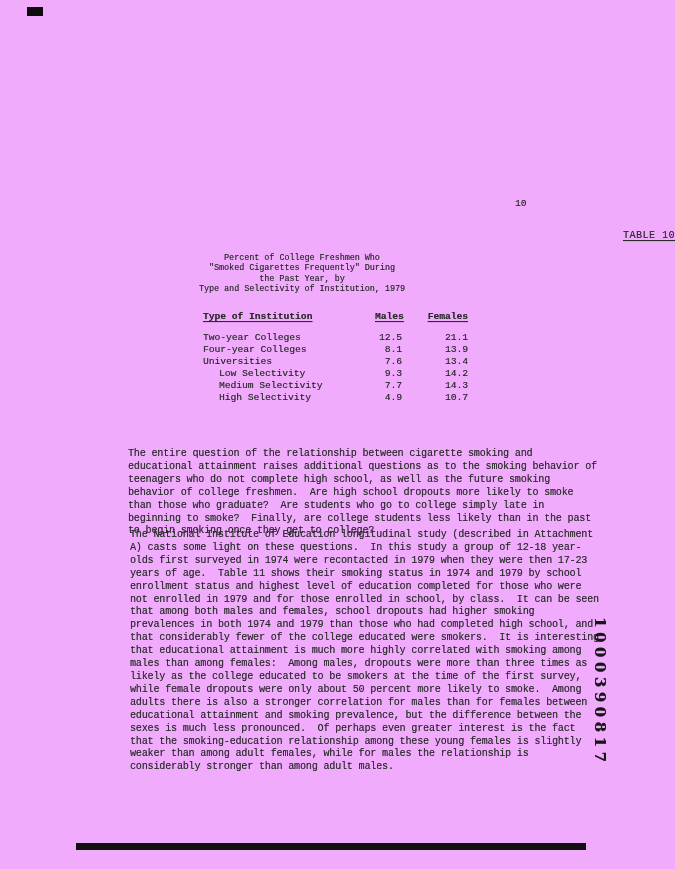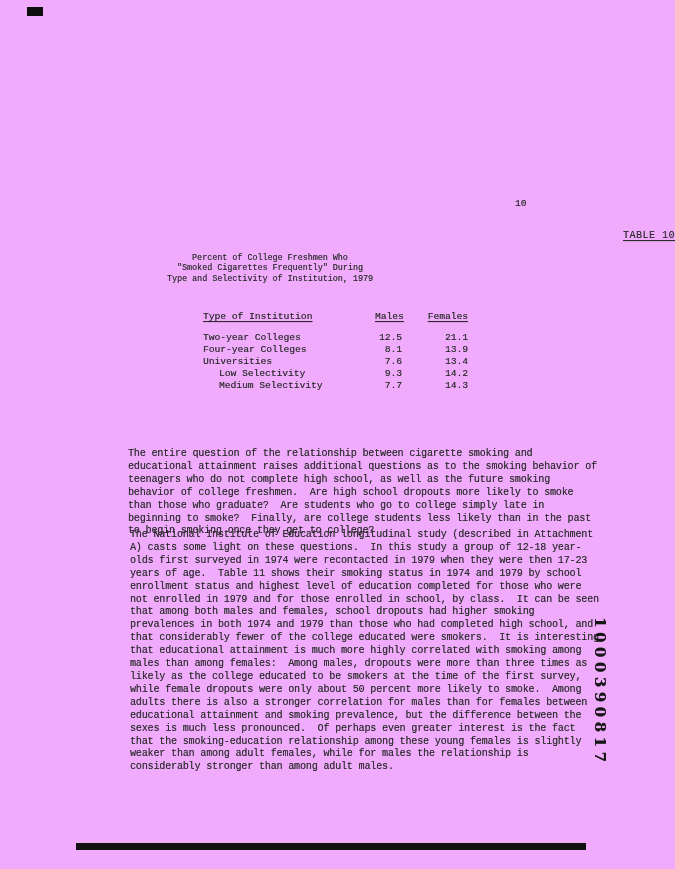--- a/index.html
+++ b/index.html
@@ -30,34 +30,34 @@
   }
 
   .table-heading {
     position: absolute; left: 0; top: 230px; width: 675px;
     text-align: right; font-size: 10px; letter-spacing: 0.5px;
   }
   .table-heading .u { text-decoration: underline; text-underline-offset: 2px; }
 
   .table-subtitle {
     position: absolute; left: 0; top: 253px; width: 540px;
-    text-align: center; font-size: 8.4px; line-height: 10.4px;
+    text-align: center; font-size: 8.4px; line-height: 10.4px; padding-left: 32px;
   }
 
   .t10 {
     position: absolute; left: 203px; top: 311px;
     font-size: 9.6px; line-height: 12px;
   }
   .t10 .hdr { display: flex; margin-bottom: 9px; }
   .t10 .row { display: flex; }
   .cell-inst { width: 172px; box-sizing: border-box; }
   .cell-m    { width: 27px;  text-align: right; }
   .cell-f    { width: 66px;  text-align: right; }
   .row.indent .cell-inst { padding-left: 16px; }
-  .hdr .u { text-decoration: underline; text-underline-offset: 2px; }
+  .hdr .u { text-decoration: underline; text-underline-offset: 2px; font-weight: bold; }
 
   .para {
     position: absolute; left: 103px; width: 500px;
     font-size: 10px; letter-spacing: -0.14px;
     line-height: 12.9px; white-space: pre-wrap;
   }
   .para-1 { top: 448px; margin-left: 25px; }
   .para-2 { top: 529px; margin-left: 27px; }
 
   .bates {
@@ -78,20 +78,21 @@
 
   <div class="page-number">10</div>
 
   <div class="table-heading">
     <span class="u">TABLE 10</span>
   </div>
 
   <div class="table-subtitle">
     <div>Percent of College Freshmen Who</div>
     <div>"Smoked Cigarettes Frequently" During</div>
+    <div>the Past Year, by</div>
     <div>Type and Selectivity of Institution, 1979</div>
   </div>
 
   <div class="t10">
     <div class="hdr">
       <div class="cell-inst"><span class="u">Type of Institution</span></div>
       <div class="cell-m"><span class="u">Males</span></div>
       <div class="cell-f"><span class="u">Females</span></div>
     </div>
 
@@ -112,20 +113,25 @@
     </div>
     <div class="row indent">
       <div class="cell-inst">Low Selectivity</div>
       <div class="cell-m">9.3</div>
       <div class="cell-f">14.2</div>
     </div>
     <div class="row indent">
       <div class="cell-inst">Medium Selectivity</div>
       <div class="cell-m">7.7</div>
       <div class="cell-f">14.3</div>
+    </div>
+    <div class="row indent">
+      <div class="cell-inst">High Selectivity</div>
+      <div class="cell-m">4.9</div>
+      <div class="cell-f">10.7</div>
     </div>
   </div>
 
   <div class="para para-1">The entire question of the relationship between cigarette smoking and
 educational attainment raises additional questions as to the smoking behavior of
 teenagers who do not complete high school, as well as the future smoking
 behavior of college freshmen.  Are high school dropouts more likely to smoke
 than those who graduate?  Are students who go to college simply late in
 beginning to smoke?  Finally, are college students less likely than in the past
 to begin smoking once they get to college?</div>

